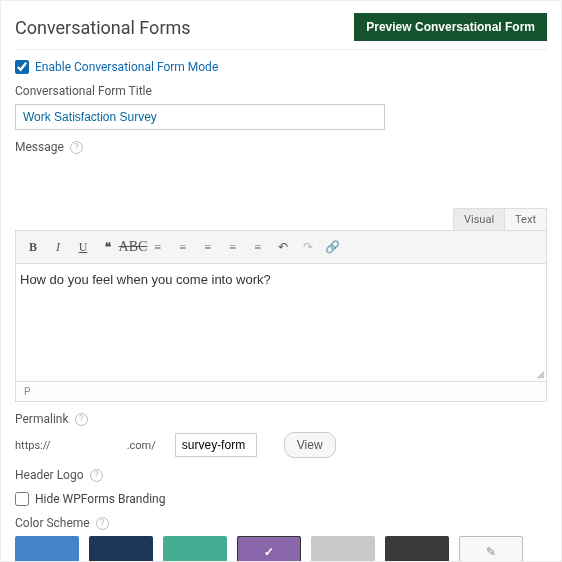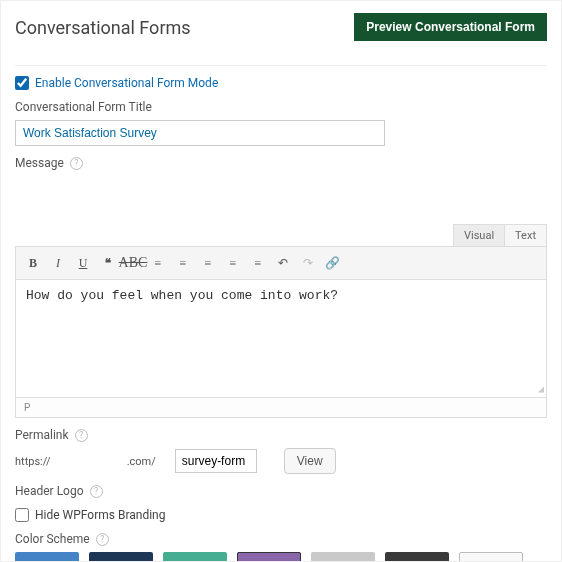--- a/index.html
+++ b/index.html
@@ -1,39 +1,39 @@
 <!DOCTYPE html>
 <html><head>
 <meta charset="utf-8">
 <style>
 * { box-sizing: border-box; margin: 0; padding: 0; }
 body { width: 562px; height: 562px; font-family: -apple-system, "Segoe UI", Roboto, Arial, sans-serif; font-size: 12px; color: #444; background: #fff; border: 1px solid #eee; padding: 12px 14px; overflow: hidden; }
-.header { display: flex; justify-content: space-between; align-items: center; border-bottom: 1px solid #eee; padding-bottom: 24px; margin-bottom: 10px; }
+.header { display: flex; justify-content: space-between; align-items: center; border-bottom: 1px solid #eee; padding-bottom: 8px; margin-bottom: 10px; }
 .header h1 { font-size: 18px; font-weight: 400; color: #444; }
 .btn-primary { background: #14532d; color: #fff; border: none; padding: 7px 12px; font-size: 12px; font-weight: 600; cursor: pointer; }
 .row { margin-bottom: 10px; }
 .check-row { display: flex; align-items: center; gap: 6px; }
 .check-row input[type=checkbox] { width: 14px; height: 14px; cursor: pointer; }
 .check-blue { accent-color: #0d6ab0; }
 .blue-label { color: #0d6ab0; font-size: 12px; }
 .field-label { font-size: 12px; color: #555; margin-bottom: 6px; display: flex; align-items: center; gap: 6px; }
 .help { display: inline-flex; width: 13px; height: 13px; border: 1px solid #bbb; border-radius: 50%; font-size: 9px; color: #bbb; align-items: center; justify-content: center; cursor: pointer; }
 .text-input { width: 370px; padding: 5px 7px; border: 1px solid #ccc; font-size: 12px; color: #0369a1; }
 .tabs { display: flex; justify-content: flex-end; margin-bottom: -1px; }
 .tab { border: 1px solid #ddd; background: #f6f6f6; padding: 4px 10px; font-size: 11px; color: #666; cursor: pointer; margin-left: -1px; margin-top: 48px; }
 .tab.active { background: #ececec; }
 .toolbar { border: 1px solid #ddd; background: #f5f5f5; padding: 5px 6px; display: flex; gap: 3px; flex-wrap: wrap; }
 .tb-btn { width: 22px; height: 22px; border: none; background: transparent; cursor: pointer; font-family: Georgia, serif; font-size: 12px; color: #555; display: inline-flex; align-items: center; justify-content: center; }
-.editor { border: 1px solid #ddd; border-top: none; padding: 8px 10px; height: 118px; font-family: Liberation Mono, monospace; font-size: 13px; color: #333; background: #fff; position: relative; }
+.editor { border: 1px solid #ddd; border-top: none; padding: 8px 4px; height: 118px; font-family: Liberation Sans, sans-serif; font-size: 13px; color: #333; background: #fff; position: relative; }
 .editor .resize { position: absolute; right: 2px; bottom: 2px; color: #ccc; font-size: 10px; user-select: none; }
 .path-bar { border: 1px solid #ddd; border-top: none; padding: 4px 8px; font-size: 10px; color: #888; background: #fdfdfd; }
 .permalink-row { display: flex; align-items: center; gap: 19px; }
 .permalink-row .lbl { font-size: 11px; color: #555; }
 .slug { width: 82px; padding: 4px 6px; border: 1px solid #ccc; font-size: 12px; }
-.btn-secondary { background: #f7f7f7; border: 1px solid #ccc; padding: 5px 12px; font-size: 12px; color: #555; cursor: pointer; border-radius: 4px; }
+.btn-secondary { background: #f7f7f7; border: 1px solid #ccc; padding: 5px 12px; font-size: 12px; color: #555; cursor: pointer; border-radius: 10px; }
 .swatches { display: flex; gap: 10px; margin-top: 4px; }
 .swatch { width: 64px; height: 32px; border-radius: 2px; cursor: pointer; display: flex; align-items: center; justify-content: center; }
 .swatch.selected { outline: 1px solid #333; outline-offset: -1px; }
 .picker { border: 1px solid #bbb; background: #f8f8f8; }
 </style>
 </head>
 <body>
 
 <div class="header">
   <h1>Conversational Forms</h1>

